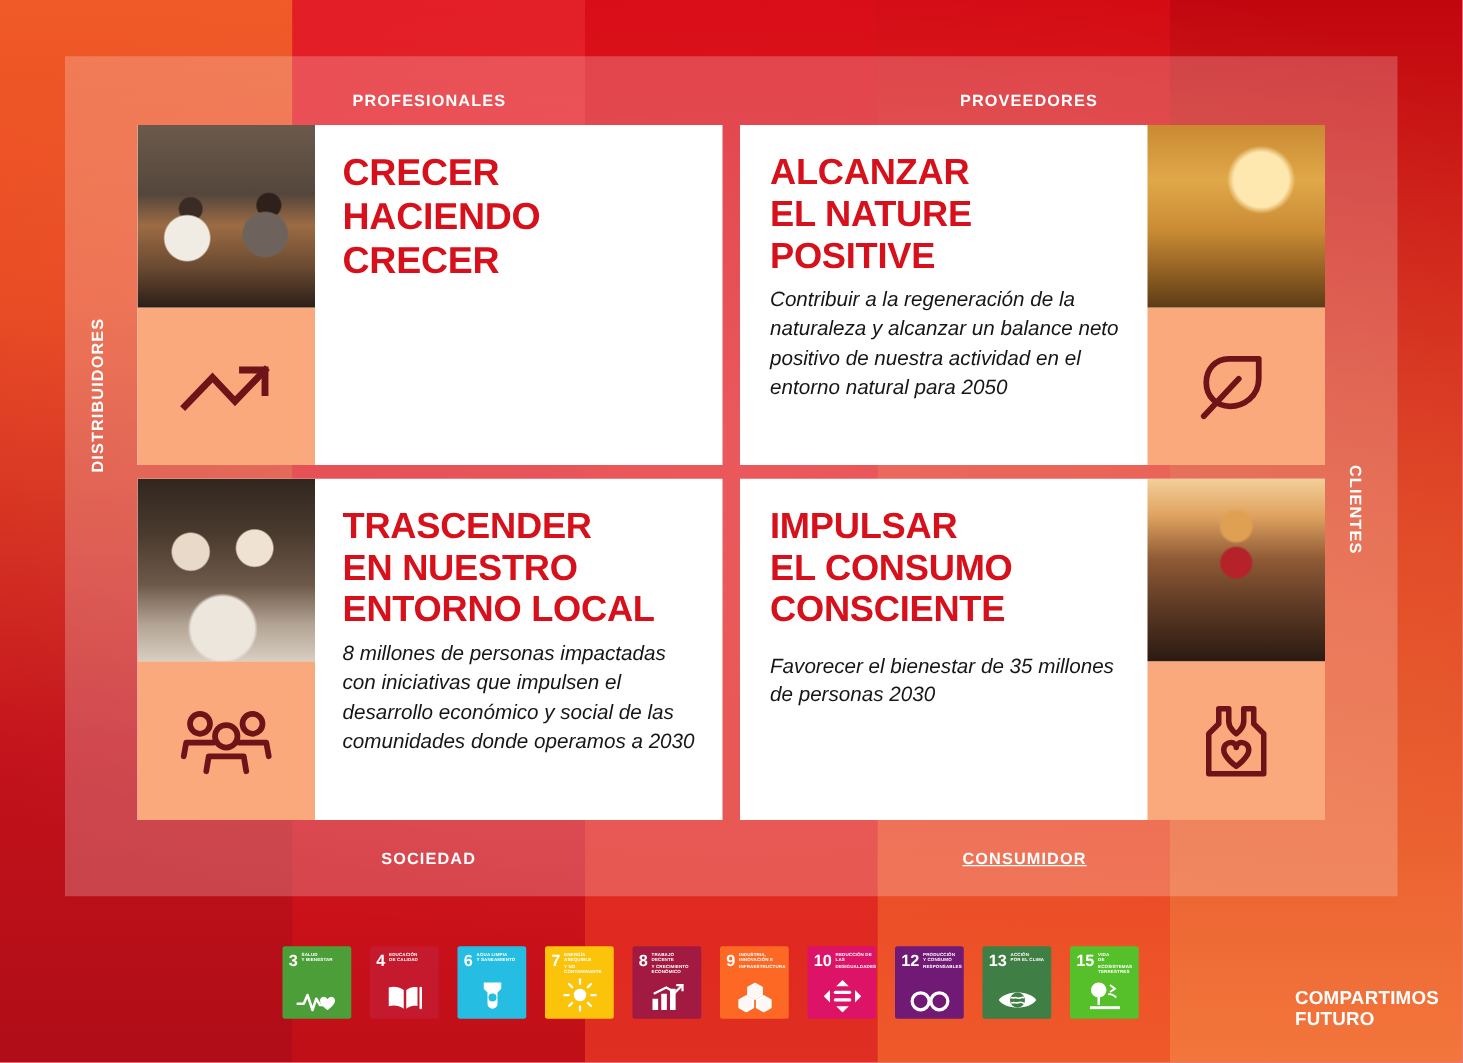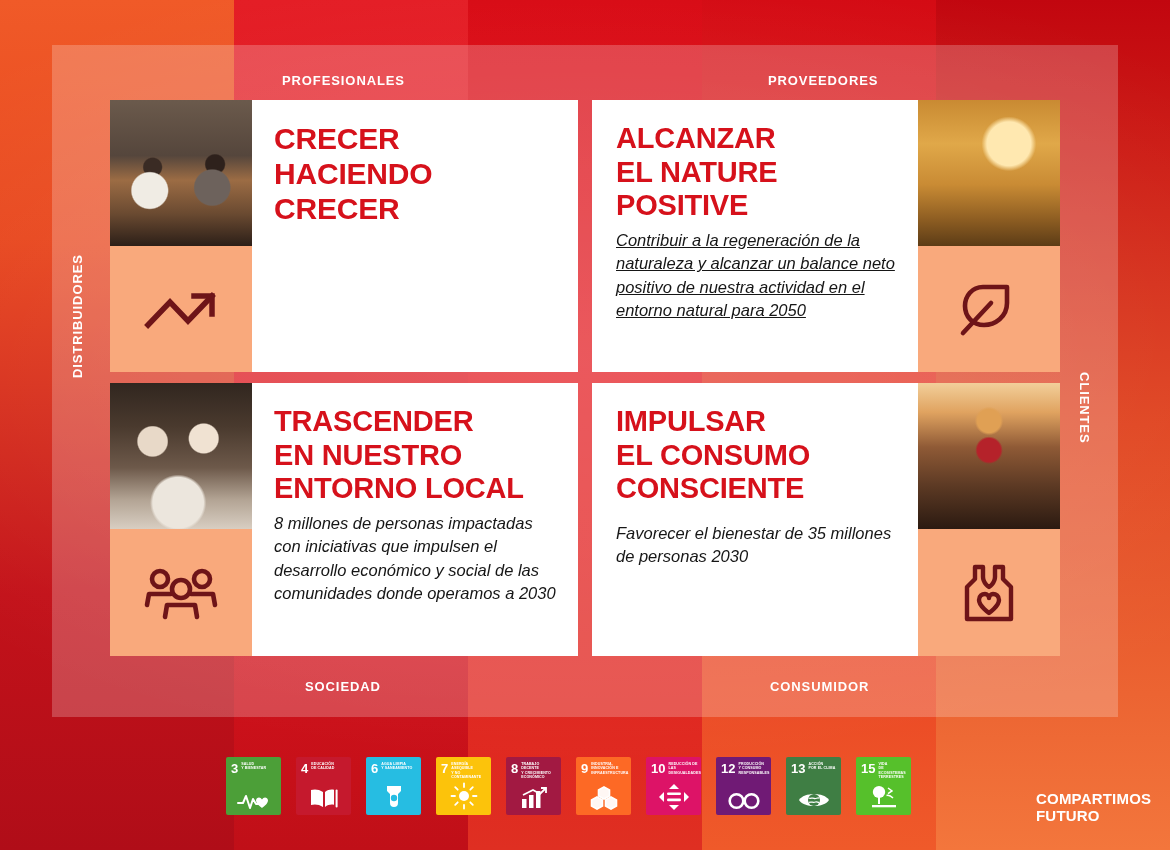--- a/index.html
+++ b/index.html
@@ -44,21 +44,21 @@
   .edge-label {
     position: absolute;
     color: #fff;
     font-weight: bold;
     font-size: 13px;
     letter-spacing: .9px;
   }
   .lbl-top-left   { left: 282px; top: 73px; }
   .lbl-top-right  { left: 768px; top: 73px; }
   .lbl-bot-left   { left: 305px; top: 679px; text-align: center; }
-  .lbl-bot-right  { left: 770px; top: 679px; }
+  .lbl-bot-right  { left: 770px; top: 679px; text-decoration: underline; }
   .lbl-left {
     left: 70px; top: 378px;
     transform: rotate(-90deg);
     transform-origin: left top;
     white-space: nowrap;
   }
   .lbl-right {
     left: 1092px; top: 372px;
     transform: rotate(90deg);
     transform-origin: left top;
@@ -117,21 +117,21 @@
   }
   .card-sub {
     margin-top: 12px;
     font-style: italic;
     font-size: 17px;
     line-height: 1.42;
     color: #161616;
   }
   .card-tl .card-title { font-size: 30px; }
   .card-tl .card-sub { margin-top: 22px; font-size: 16.5px; }
-  .card-tr .card-sub { margin-top: 6px; font-size: 16.5px; text-decoration: underline; }
+  .card-tr .card-sub { margin-top: 6px; font-size: 16.5px; }
   .card-bl .card-title { font-size: 29px; }
   .card-bl .card-sub { margin-top: 6px; font-size: 16.5px; }
   .card-br .card-sub { margin-top: 16px; font-size: 16.5px; }
 
   
   .ph-cafe {
     background:
       radial-gradient(circle at 28% 62%, #f0ece4 0 13%, rgba(240,236,228,0) 14%),
       radial-gradient(circle at 72% 60%, #6d625c 0 13%, rgba(109,98,92,0) 14%),
       radial-gradient(circle at 30% 46%, #3a2b24 0 7%, rgba(58,43,36,0) 8%),

